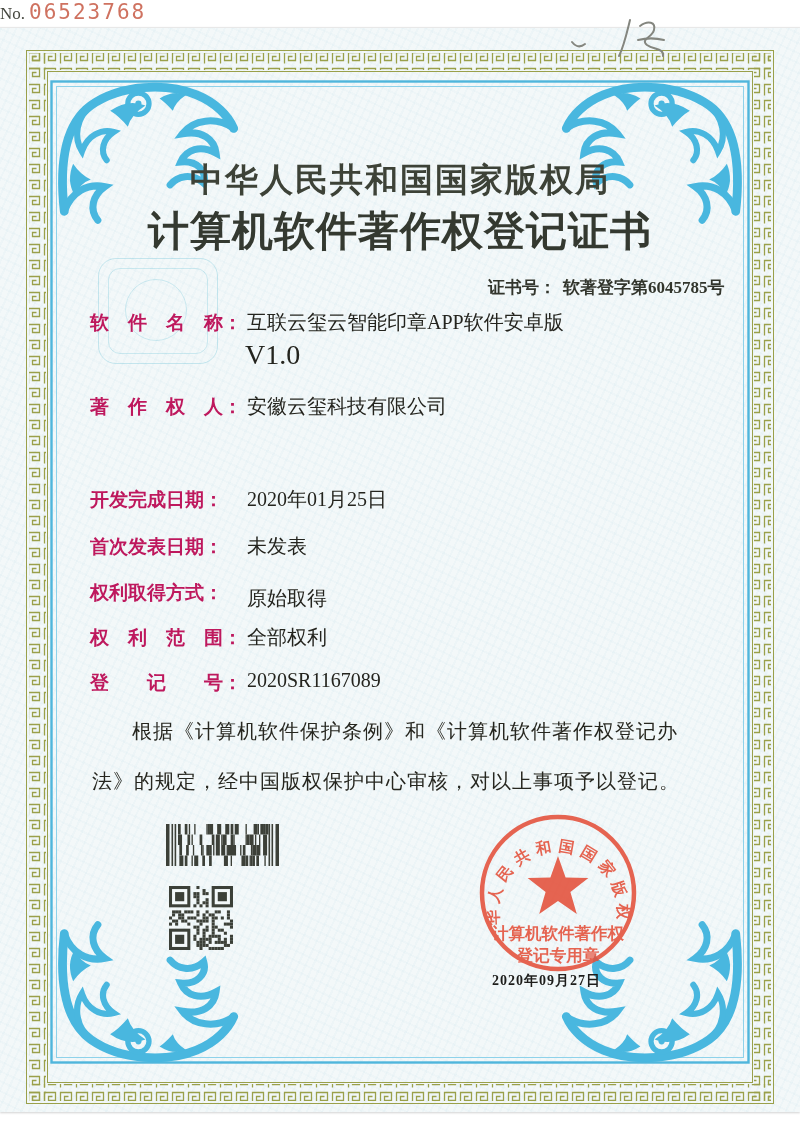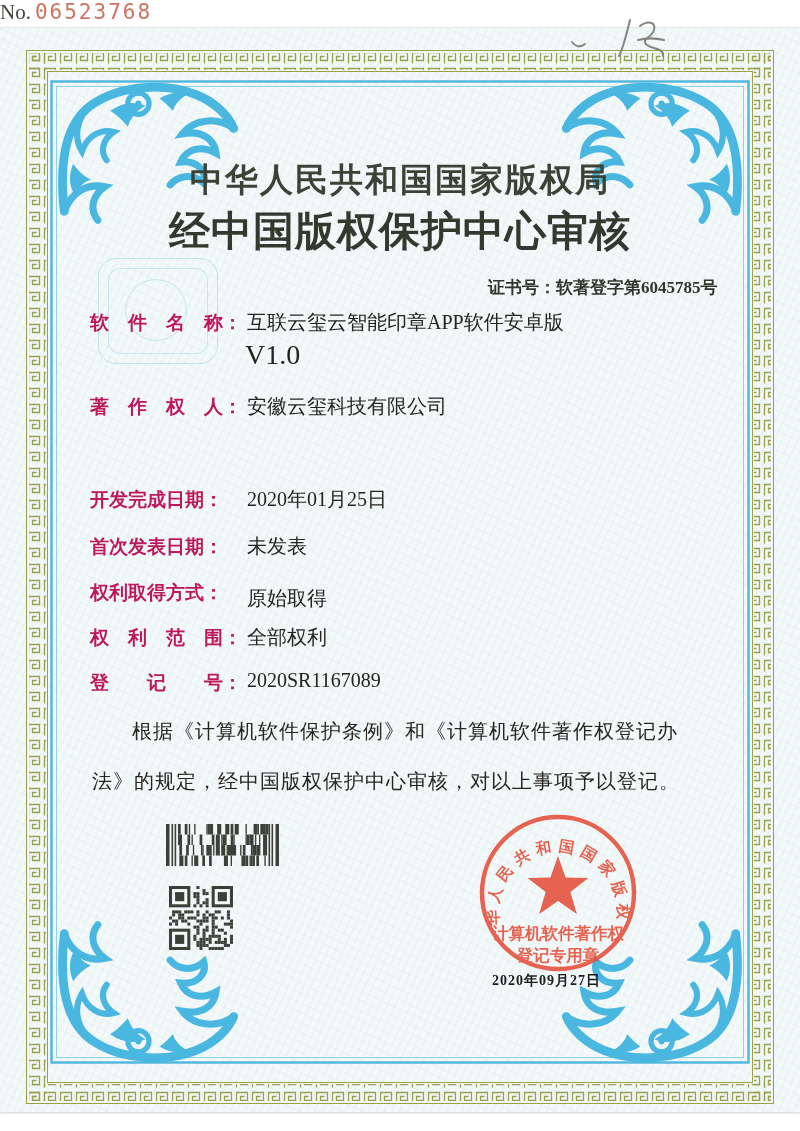--- a/index.html
+++ b/index.html
@@ -21,29 +21,29 @@
   .flourish{pointer-events:none;}
   .fl-tl{left:49px;top:79px;}
   .fl-tr{left:551px;top:79px;transform:scaleX(-1);}
   .fl-bl{left:49px;top:916px;transform:scaleY(-1);}
   .fl-br{left:551px;top:916px;transform:scale(-1,-1);}
   .title1{left:0;right:0;top:158px;text-align:center;font-size:33px;font-weight:bold;
           letter-spacing:2px;color:#3d4237;}
   .title2{left:0;right:0;top:204px;text-align:center;font-size:41px;font-weight:bold;
           letter-spacing:1px;color:#343930;}
   .certno{left:488px;top:276px;font-size:17px;font-weight:bold;color:#32352c;white-space:nowrap;}
-  .certno .lab{margin-right:0;}
+  .certno .lab{margin-right:7px;}
   .field-row{white-space:nowrap;}
   .flabel{position:absolute;left:90px;font-size:19px;font-weight:bold;color:#be185d;white-space:nowrap;}
   .fvalue{position:absolute;left:247px;font-size:20px;color:#24241e;white-space:nowrap;}
   .fvalue2{position:absolute;left:245px;font-size:28px;color:#24241e;}
   .fvalue2:empty{display:none;}
   .statement{left:92px;top:706px;width:606px;font-size:20px;color:#26261f;
              line-height:50px;text-indent:40px;letter-spacing:1px;}
-  .serial-prefix{left:139px;top:971px;font-size:21px;color:#45473f;}
+  .serial-prefix{left:139px;top:971px;font-size:17px;color:#45473f;}
   .serial-number{left:184px;top:971px;font-size:21px;color:#cf7260;
                  font-family:"DejaVu Sans Mono","Liberation Mono",monospace;letter-spacing:2px;}
   .issue-date{left:492px;top:972px;font-size:14px;font-weight:bold;color:#1d1d1b;letter-spacing:1px;}
   .watermark{left:98px;top:258px;width:118px;height:104px;border:1.5px solid rgba(110,195,215,.35);
              border-radius:18px;}
   .watermark .in1{position:absolute;left:9px;top:9px;right:9px;bottom:9px;
                   border:1px solid rgba(110,195,215,.3);border-radius:12px;}
   .watermark .in2{position:absolute;left:26px;top:20px;width:60px;height:60px;
                   border:1px solid rgba(110,195,215,.3);border-radius:50%;}
   .seal-svg{left:456px;top:791px;}
@@ -120,21 +120,21 @@
   <g fill="none" stroke="#84867f" stroke-width="2" stroke-linecap="round">
     <path d="M24,36 c4,5 8,6 13,2"></path>
     <path d="M82,14 c-3,12 -6,26 -11,36"></path>
     <path d="M92,20 c8,-6 16,-4 14,4 c-2,8 -14,9 -7,15 c7,5 17,3 16,11"></path>
     <path d="M90,34 c8,-2 18,-2 26,0"></path>
   </g>
 </svg>
 
 
 <div class="abs title1">中华人民共和国国家版权局</div>
-<div class="abs title2">经中国版权保护中心审核</div>
+<div class="abs title2">计算机软件著作权登记证书</div>
 
 <div class="abs certno">
   <span class="lab">证书号：</span><span>软著登字第6045785号</span>
 </div>
 
 
 <div class="field-row">
   <span class="flabel" style="top:310px">软　件　名　称：</span>
   <span class="fvalue" style="top:309px">互联云玺云智能印章APP软件安卓版</span>
   <span class="fvalue2" style="top:339px">V1.0</span>

